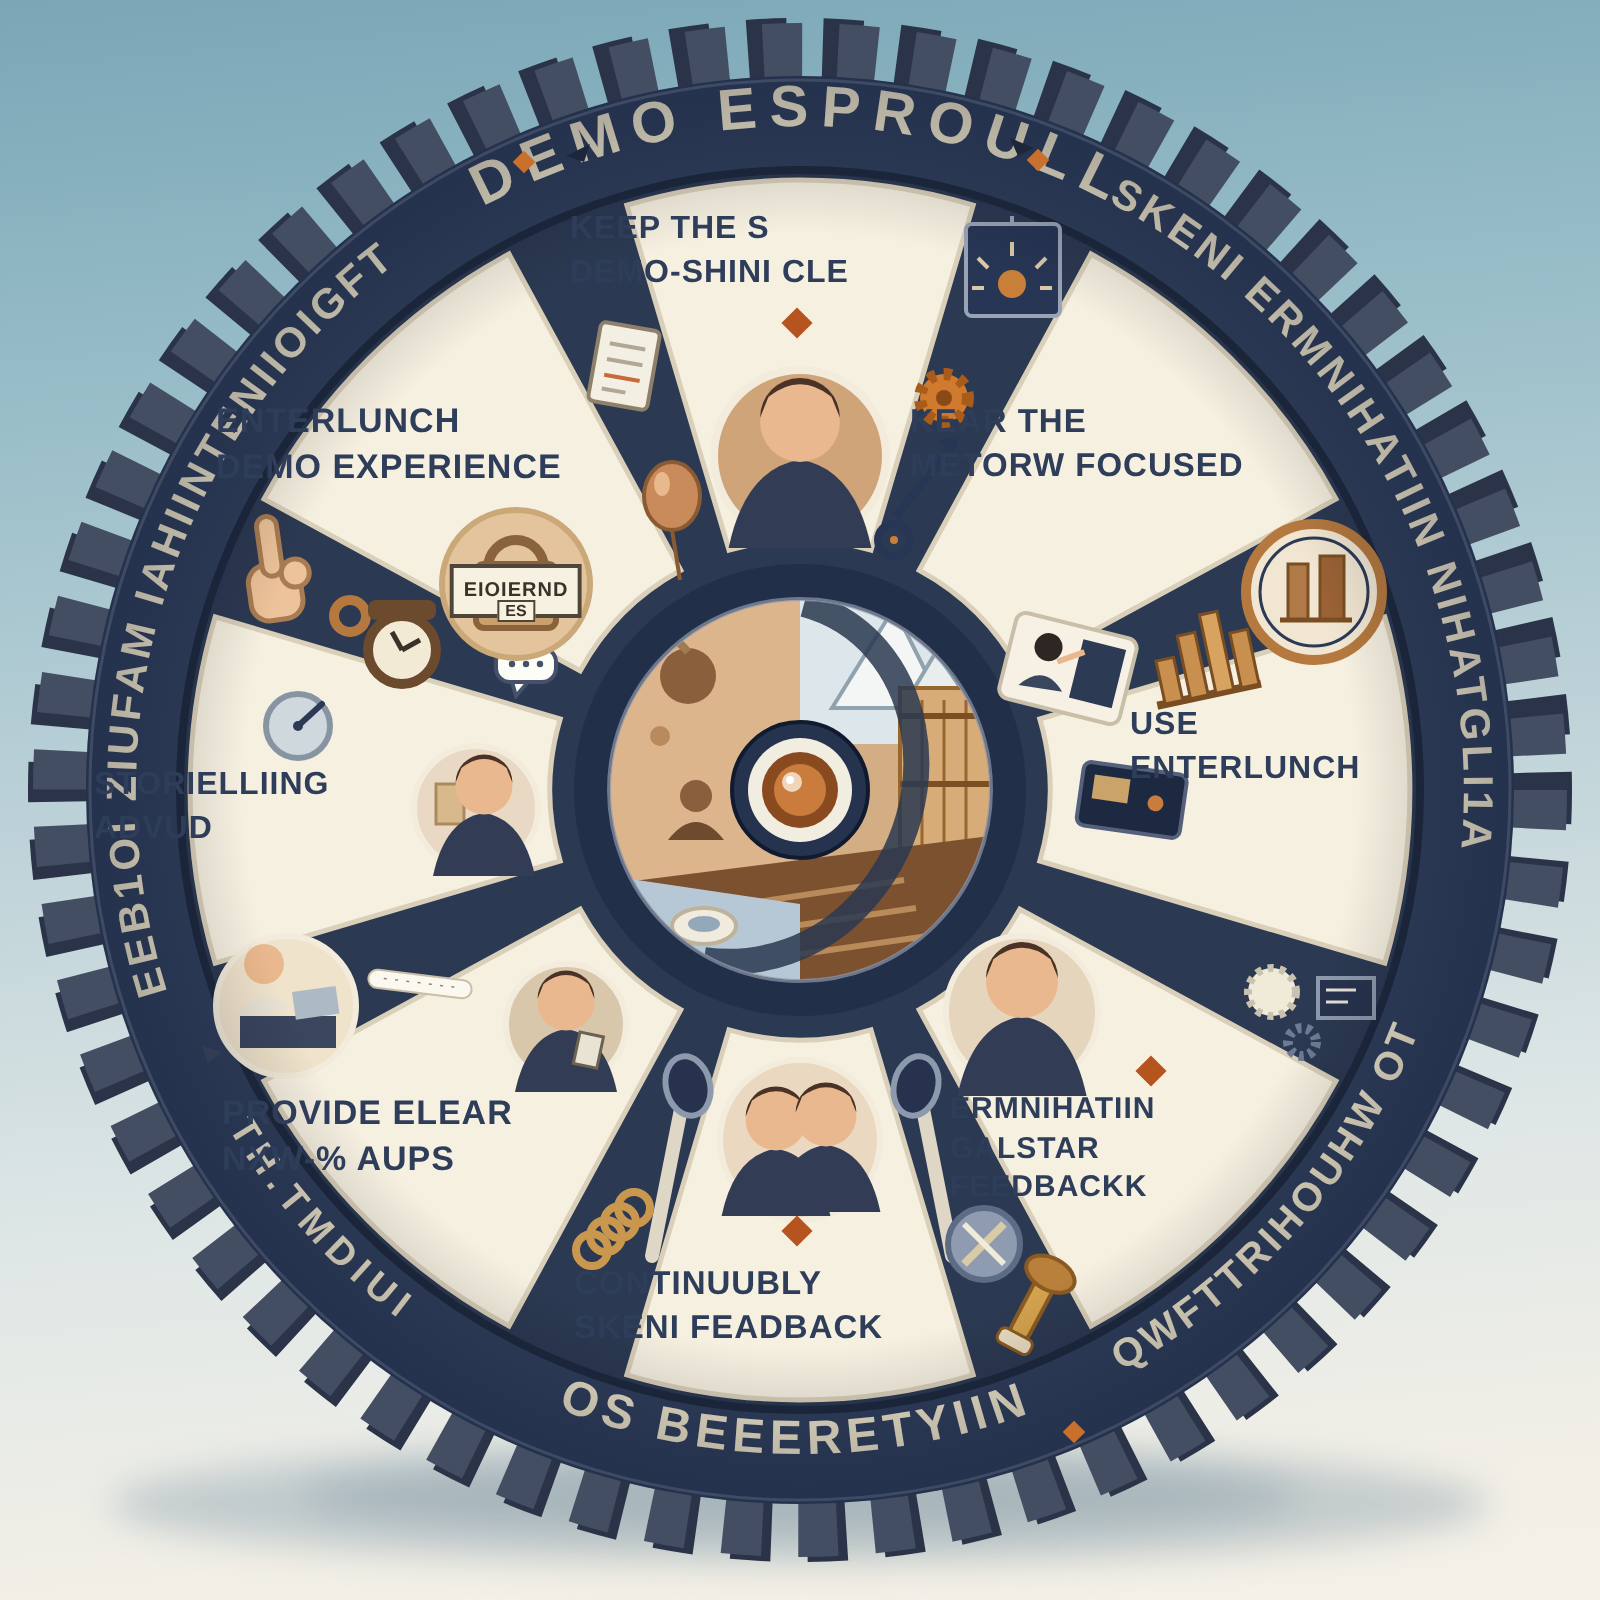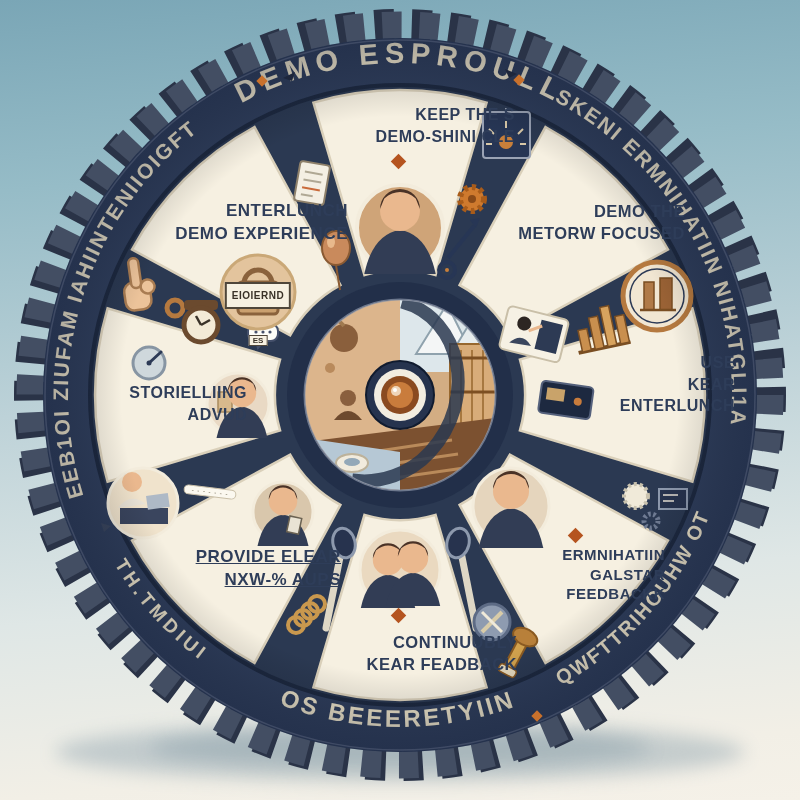--- a/index.html
+++ b/index.html
@@ -3,21 +3,21 @@
 <meta charset="utf-8">
 <style>
   html,body{margin:0;padding:0;}
   .stage{
     position:relative;width:800px;height:800px;overflow:hidden;
     background:linear-gradient(175deg,#7aa6b6 0%,#96bcc7 22%,#bdd2d8 48%,#dfe7e6 72%,#f2efe6 92%,#f5f1e8 100%);
     font-family:"Liberation Sans",sans-serif;
   }
   svg{position:absolute;left:0;top:0;}
   .seg-label{
-    position:absolute;transform:translateX(-50%);text-align:right;
+    position:absolute;transform:translateX(-50%);text-align:left;
     color:#2e3d59;font-weight:bold;letter-spacing:.5px;line-height:1.35;
   }
   .seg-label div{white-space:nowrap;}
   .rim-text{fill:#eae1c8;font-family:"Liberation Sans",sans-serif;font-weight:bold;}
   .diamond{position:absolute;width:11px;height:11px;background:#b5541f;transform:rotate(45deg);}
   .diamond.small{width:8px;height:8px;background:#c9712c;}
   .badge-box{
     position:absolute;transform:translateX(-50%);background:#f7f1e2;border:2px solid #4f463a;
     color:#3a3228;font-size:10px;font-weight:bold;letter-spacing:.5px;padding:6px 5px;white-space:nowrap;
   }
@@ -308,54 +308,53 @@
   </g>
 
   <circle cx="400" cy="395" r="357" fill="url(#vg)"></circle>
 </svg>
 
 <div class="seg-label" style="left:400px;top:104px;width:230px;font-size:16px;">
   <div>KEEP THE S</div>
   <div>DEMO-SHINI CLE</div>
 </div>
 <div class="seg-label" style="left:570px;top:200px;width:230px;font-size:16.5px;">
-  <div>DEMO THE</div>
+  <div>KEAR THE</div>
   <div>METORW FOCUSED</div>
 </div>
 <div class="seg-label" style="left:650px;top:352px;width:170px;font-size:16px;">
   <div>USE</div>
-  <div>KEAR</div>
   <div>ENTERLUNCH</div>
 </div>
 <div class="seg-label" style="left:570px;top:545px;width:190px;font-size:15px;line-height:1.3;">
   <div>ERMNIHATIIN</div>
   <div>GALSTAR</div>
   <div>FEEDBACKK</div>
 </div>
 <div class="seg-label" style="left:402px;top:631px;width:230px;font-size:16.5px;">
   <div>CONTINUUBLY</div>
-  <div>KEAR FEADBACK</div>
-</div>
-<div class="seg-label" style="left:226px;top:546px;width:230px;font-size:17px;text-decoration:underline;">
+  <div>SKENI FEADBACK</div>
+</div>
+<div class="seg-label" style="left:226px;top:546px;width:230px;font-size:17px;">
   <div>PROVIDE ELEAR</div>
   <div>NXW-% AUPS</div>
 </div>
 <div class="seg-label" style="left:147px;top:382px;width:200px;font-size:16px;">
   <div>STORIELLIING</div>
   <div>ADVUD</div>
 </div>
 <div class="seg-label" style="left:228px;top:200px;width:240px;font-size:17px;">
   <div>ENTERLUNCH</div>
   <div>DEMO EXPERIENCE</div>
 </div>
 
 <div class="diamond" style="left:393px;top:156px;"></div>
 <div class="diamond" style="left:570px;top:530px;"></div>
 <div class="diamond" style="left:393px;top:610px;"></div>
 <div class="diamond small" style="left:258px;top:77px;"></div>
 <div class="diamond small" style="left:515px;top:76px;"></div>
 <div class="diamond small" style="left:533px;top:712px;"></div>
 
 <div class="badge-box" style="left:258px;top:282px;">EIOIERND</div>
-<div class="badge-es" style="left:258px;top:300px;margin-top:35px;">ES</div>
+<div class="badge-es" style="left:258px;top:300px;">ES</div>
 <div class="note-pill" style="left:210px;top:487px;">- - - - - - -</div>
 
 </div>
 
 </body></html>

